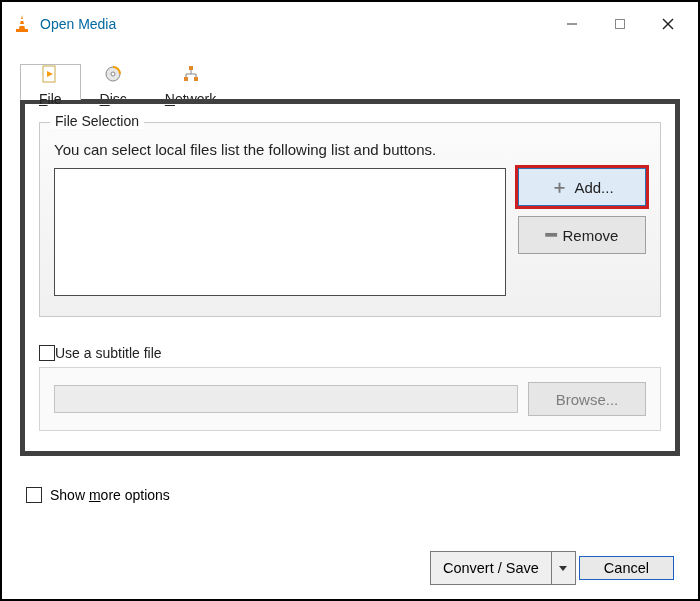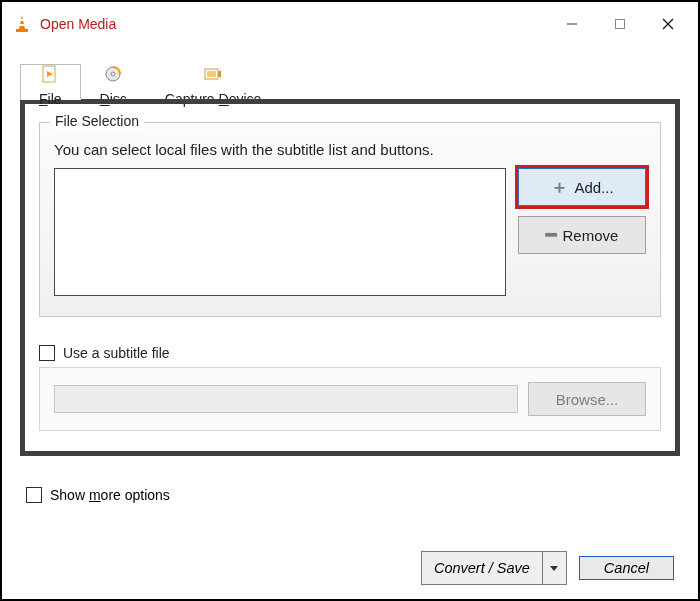--- a/index.html
+++ b/index.html
@@ -21,21 +21,21 @@
     height: 44px;
     padding: 0 6px 0 10px;
     background: #fff;
   }
   .titlebar .app-icon {
     width: 20px; height: 20px;
     margin-right: 8px;
   }
   .titlebar .title {
     font-size: 14px;
-    color: #b91c1c;
+    color: #0369a1;
     flex: 0 0 auto;
   }
   .titlebar .spacer { flex: 1; }
   .winbtn {
     width: 48px; height: 40px;
     display: flex; align-items: center; justify-content: center;
     color: #444;
   }
   .winbtn svg { display:block; }
   
@@ -130,21 +130,21 @@
     background: #dfeaf7;
   }
   .btn .plus, .btn .minus {
     font-weight:bold; color:#7a7a7a; font-size:18px; line-height:1;
   }
   
   .subrow {
     margin-top: 18px;
   }
   .checkrow {
-    display:flex; align-items:center; gap:8px;
+    display:flex; align-items:center; gap:0;
     font-size:14px;
     color:#222;
     margin-top:28px;
   }
   .chk {
     width:16px; height:16px; border:1px solid #2b2b2b; background:#fff;
   }
   .subpanel {
     border:1px solid #d4d4d4;
     background:#fafafa;
@@ -168,21 +168,21 @@
   
   .showmore {
     margin: 30px 18px 0 24px;
     display:flex; align-items:center; gap:8px; font-size:14px;
   }
   
   .footer {
     position: absolute;
     right: 24px;
     bottom: 14px;
-    display:flex; gap:12px; align-items:center;font-style:italic;
+    display:flex; gap:3px; align-items:center;
   }
   .combo {
     display:flex;
   }
   .combo .main {
     height:34px; padding: 0 12px;
     border:1px solid #7a7a7a;
     background:#efefef;
     display:flex; align-items:center;
     font-size:14.5px;
@@ -250,33 +250,34 @@
           <circle cx="9" cy="9" r="7" fill="#e7e7e7" stroke="#888"></circle>
           <circle cx="9" cy="9" r="2" fill="#fff" stroke="#888"></circle>
           <path d="M9 2 A7 7 0 0 1 16 9" fill="none" stroke="#f59e0b" stroke-width="2"></path>
         </svg>
     </span>
     <span><span class="mn">D</span>isc</span>
   </div>
   <div class="tab">
     <span class="tab-icon">
       <svg viewBox="0 0 18 18" width="18" height="18">
-        <rect x="1" y="4" width="13" height="10" fill="#fff" stroke="#d19a3a"></rect>
-        <rect x="3" y="6" width="9" height="6" fill="#f4c97a"></rect>
-        <polygon points="14,7 17,5 17,13 14,11" fill="#d19a3a"></polygon>
+        <rect x="7" y="1" width="4" height="4" fill="#e08a2c"></rect>
+        <rect x="2" y="12" width="4" height="4" fill="#e08a2c"></rect>
+        <rect x="12" y="12" width="4" height="4" fill="#e08a2c"></rect>
+        <path d="M9 5 V9 M4 12 V9 H14 V12" stroke="#888" fill="none"></path>
       </svg>
     </span>
-    <span>Capture <span class="mn">D</span>evice</span>
+    <span><span class="mn">N</span>etwork</span>
   </div>
 </div>
 
 <div class="content">
   <div class="fs">
     <div class="legend">File Selection</div>
-    <div class="help">You can select local files with the subtitle list and buttons.</div>
+    <div class="help">You can select local files list the following list and buttons.</div>
     <div class="filezone">
       <div class="filelist"></div>
       <div class="filebtns">
         <div class="btn highlight">
           <span class="plus">＋</span>
           <span>Add...</span>
         </div>
         <div class="btn">
           <span class="minus">━</span>
           <span>Remove</span>

